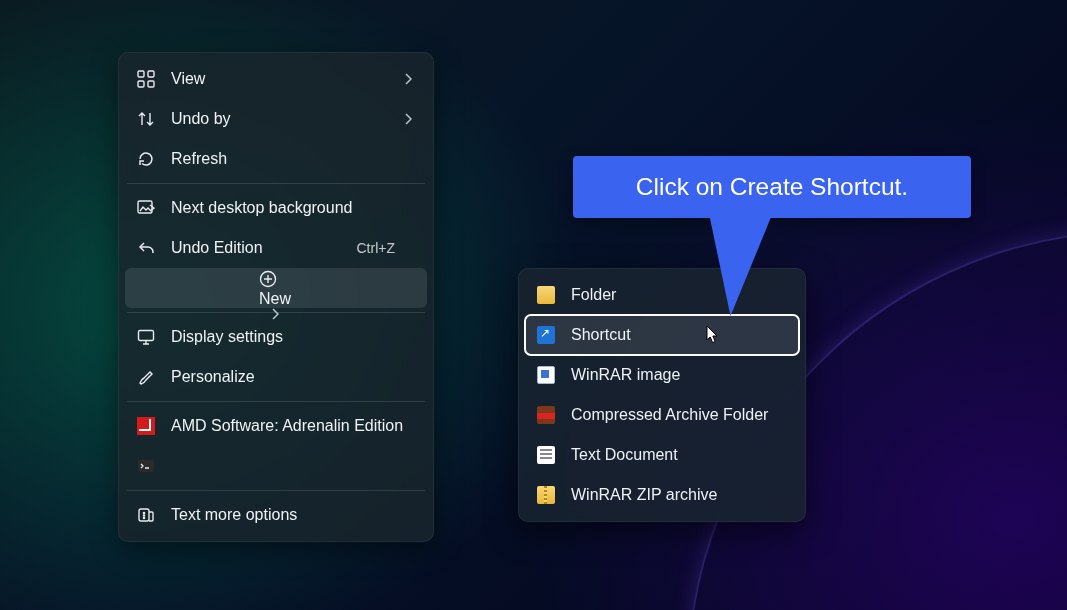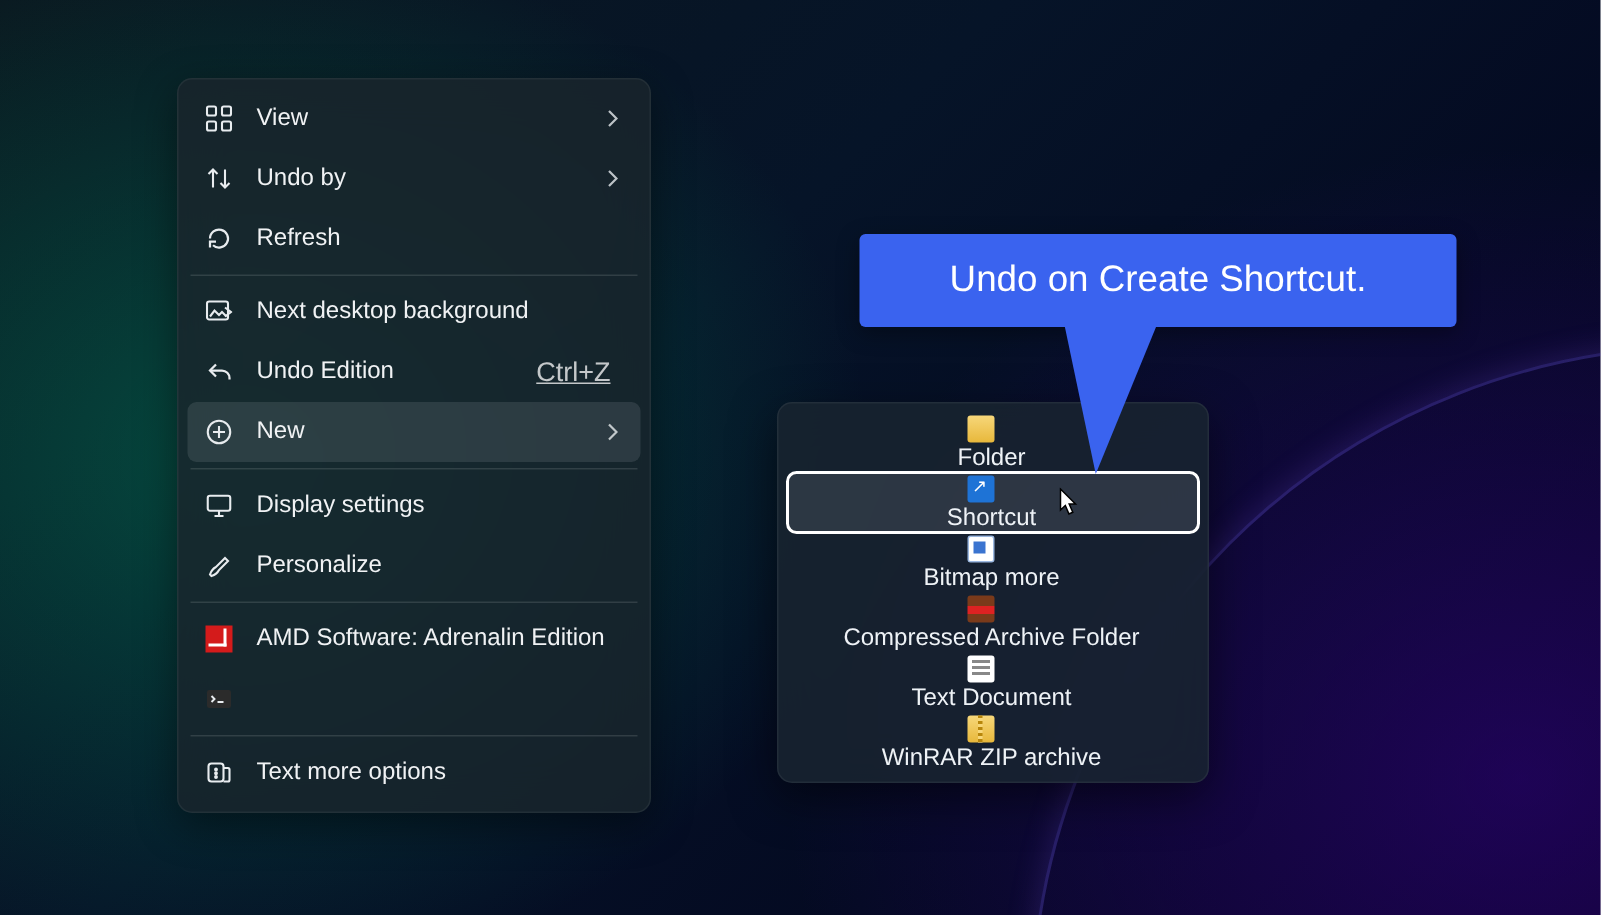--- a/index.html
+++ b/index.html
@@ -43,29 +43,29 @@
   .mi {
     display: flex;
     align-items: center;
     height: 40px;
     padding: 0 12px 0 10px;
     border-radius: 6px;
     font-size: 16px;
     color: #f0f2f4;
     cursor: default;
   }
-  .mi.highlight { background: rgba(255,255,255,0.10); }
+  .mi.highlight { background: rgba(255,255,255,0.10); flex-direction: column; }
   .mi .icon {
     width: 22px; height: 22px;
     display: flex; align-items: center; justify-content: center;
     margin-right: 14px;
     flex-shrink: 0;
   }
   .mi .label { flex: 1; }
-  .mi .short { font-size: 18px; color: rgba(255,255,255,0.75); margin-right: 8px; text-decoration: underline; }
+  .mi .short { font-size: 14px; color: rgba(255,255,255,0.75); margin-right: 20px; }
   .mi .chev  { width: 14px; display:flex; align-items:center; justify-content:center; opacity:.8 }
   .amd { width:18px;height:18px;background:#d41b1b;display:flex;align-items:center;justify-content:center;position:relative }
   .amd::after{content:"";width:10px;height:10px;border:2px solid #fff;border-top:none;border-left:none;position:absolute;top:2px;left:2px}
 
   
   .submenu {
     position: absolute;
     width: 288px;
     left: 518px; top: 268px;
     background: rgba(24,36,48,0.86);
@@ -77,21 +77,20 @@
   }
   .si {
     display: flex;
     align-items: center;
     height: 40px;
     padding: 0 12px 0 10px;
     border-radius: 6px;
     font-size: 16px;
     color: #eef2f6;
     cursor: default;
-    flex-direction: column;
   }
   .si .icon { width:22px;height:22px;margin-right:14px;display:flex;align-items:center;justify-content:center }
   .si.sel {
     background: rgba(255,255,255,0.10);
     outline: 2px solid #ffffff;
     outline-offset: -1px;
   }
 
   
   .fico { width:18px; height:18px; border-radius:2px; position:relative; }
@@ -289,21 +288,21 @@
   <div class="si sel">
     <span class="icon">
         <span class="fico shortcut"></span>
       </span>
     <span>Shortcut</span>
   </div>
   <div class="si">
     <span class="icon">
         <span class="fico bmp"></span>
       </span>
-    <span>Bitmap more</span>
+    <span>WinRAR image</span>
   </div>
   <div class="si">
     <span class="icon">
         <span class="fico rar"></span>
       </span>
     <span>Compressed Archive Folder</span>
   </div>
   <div class="si">
     <span class="icon">
         <span class="fico txt"></span>
@@ -312,18 +311,18 @@
   </div>
   <div class="si">
     <span class="icon">
         <span class="fico zip"></span>
       </span>
     <span>WinRAR ZIP archive</span>
   </div>
 </div>
 
 <div class="callout">
-  <span>Undo on Create Shortcut.</span>
+  <span>Click on Create Shortcut.</span>
 </div>
 
 <svg class="cursor" viewBox="0 0 14 20">
   <path d="M1 1l0 14 3.2-3 2.4 5.6 2.6-1.1-2.4-5.5 4.2 0z" fill="#ffffff" stroke="#000" stroke-width="1"></path>
 </svg>
 
 </body></html>

